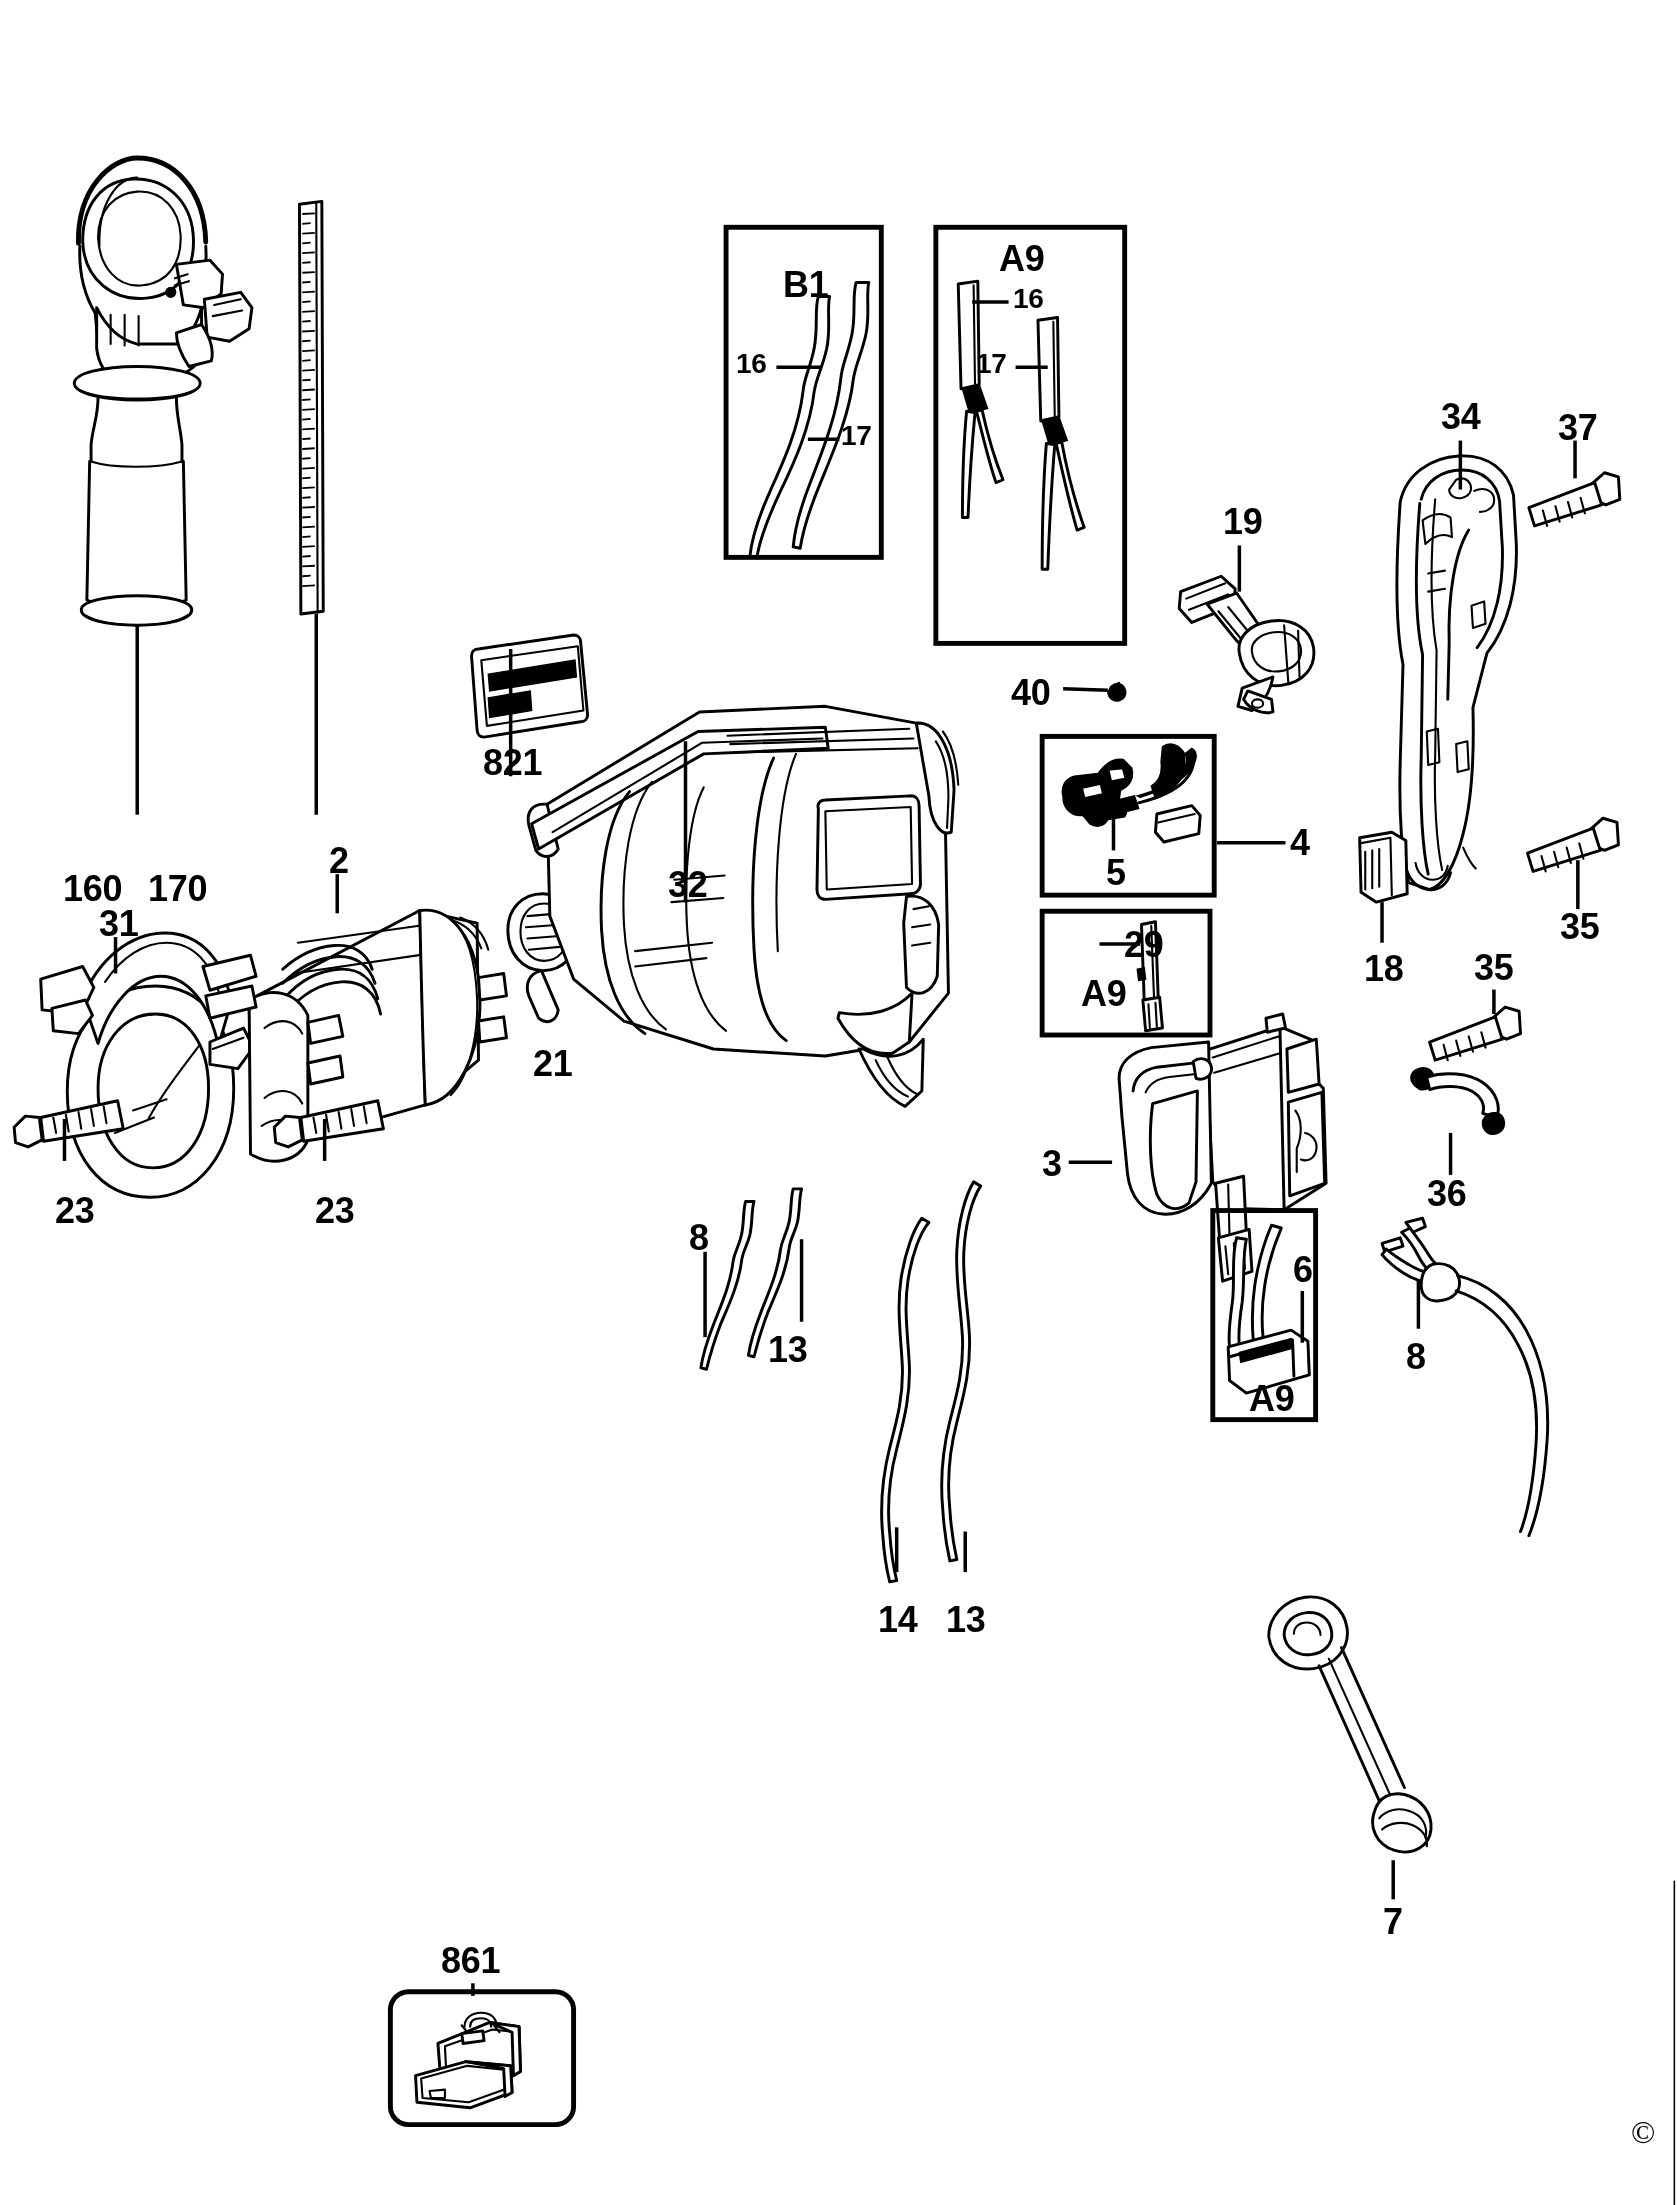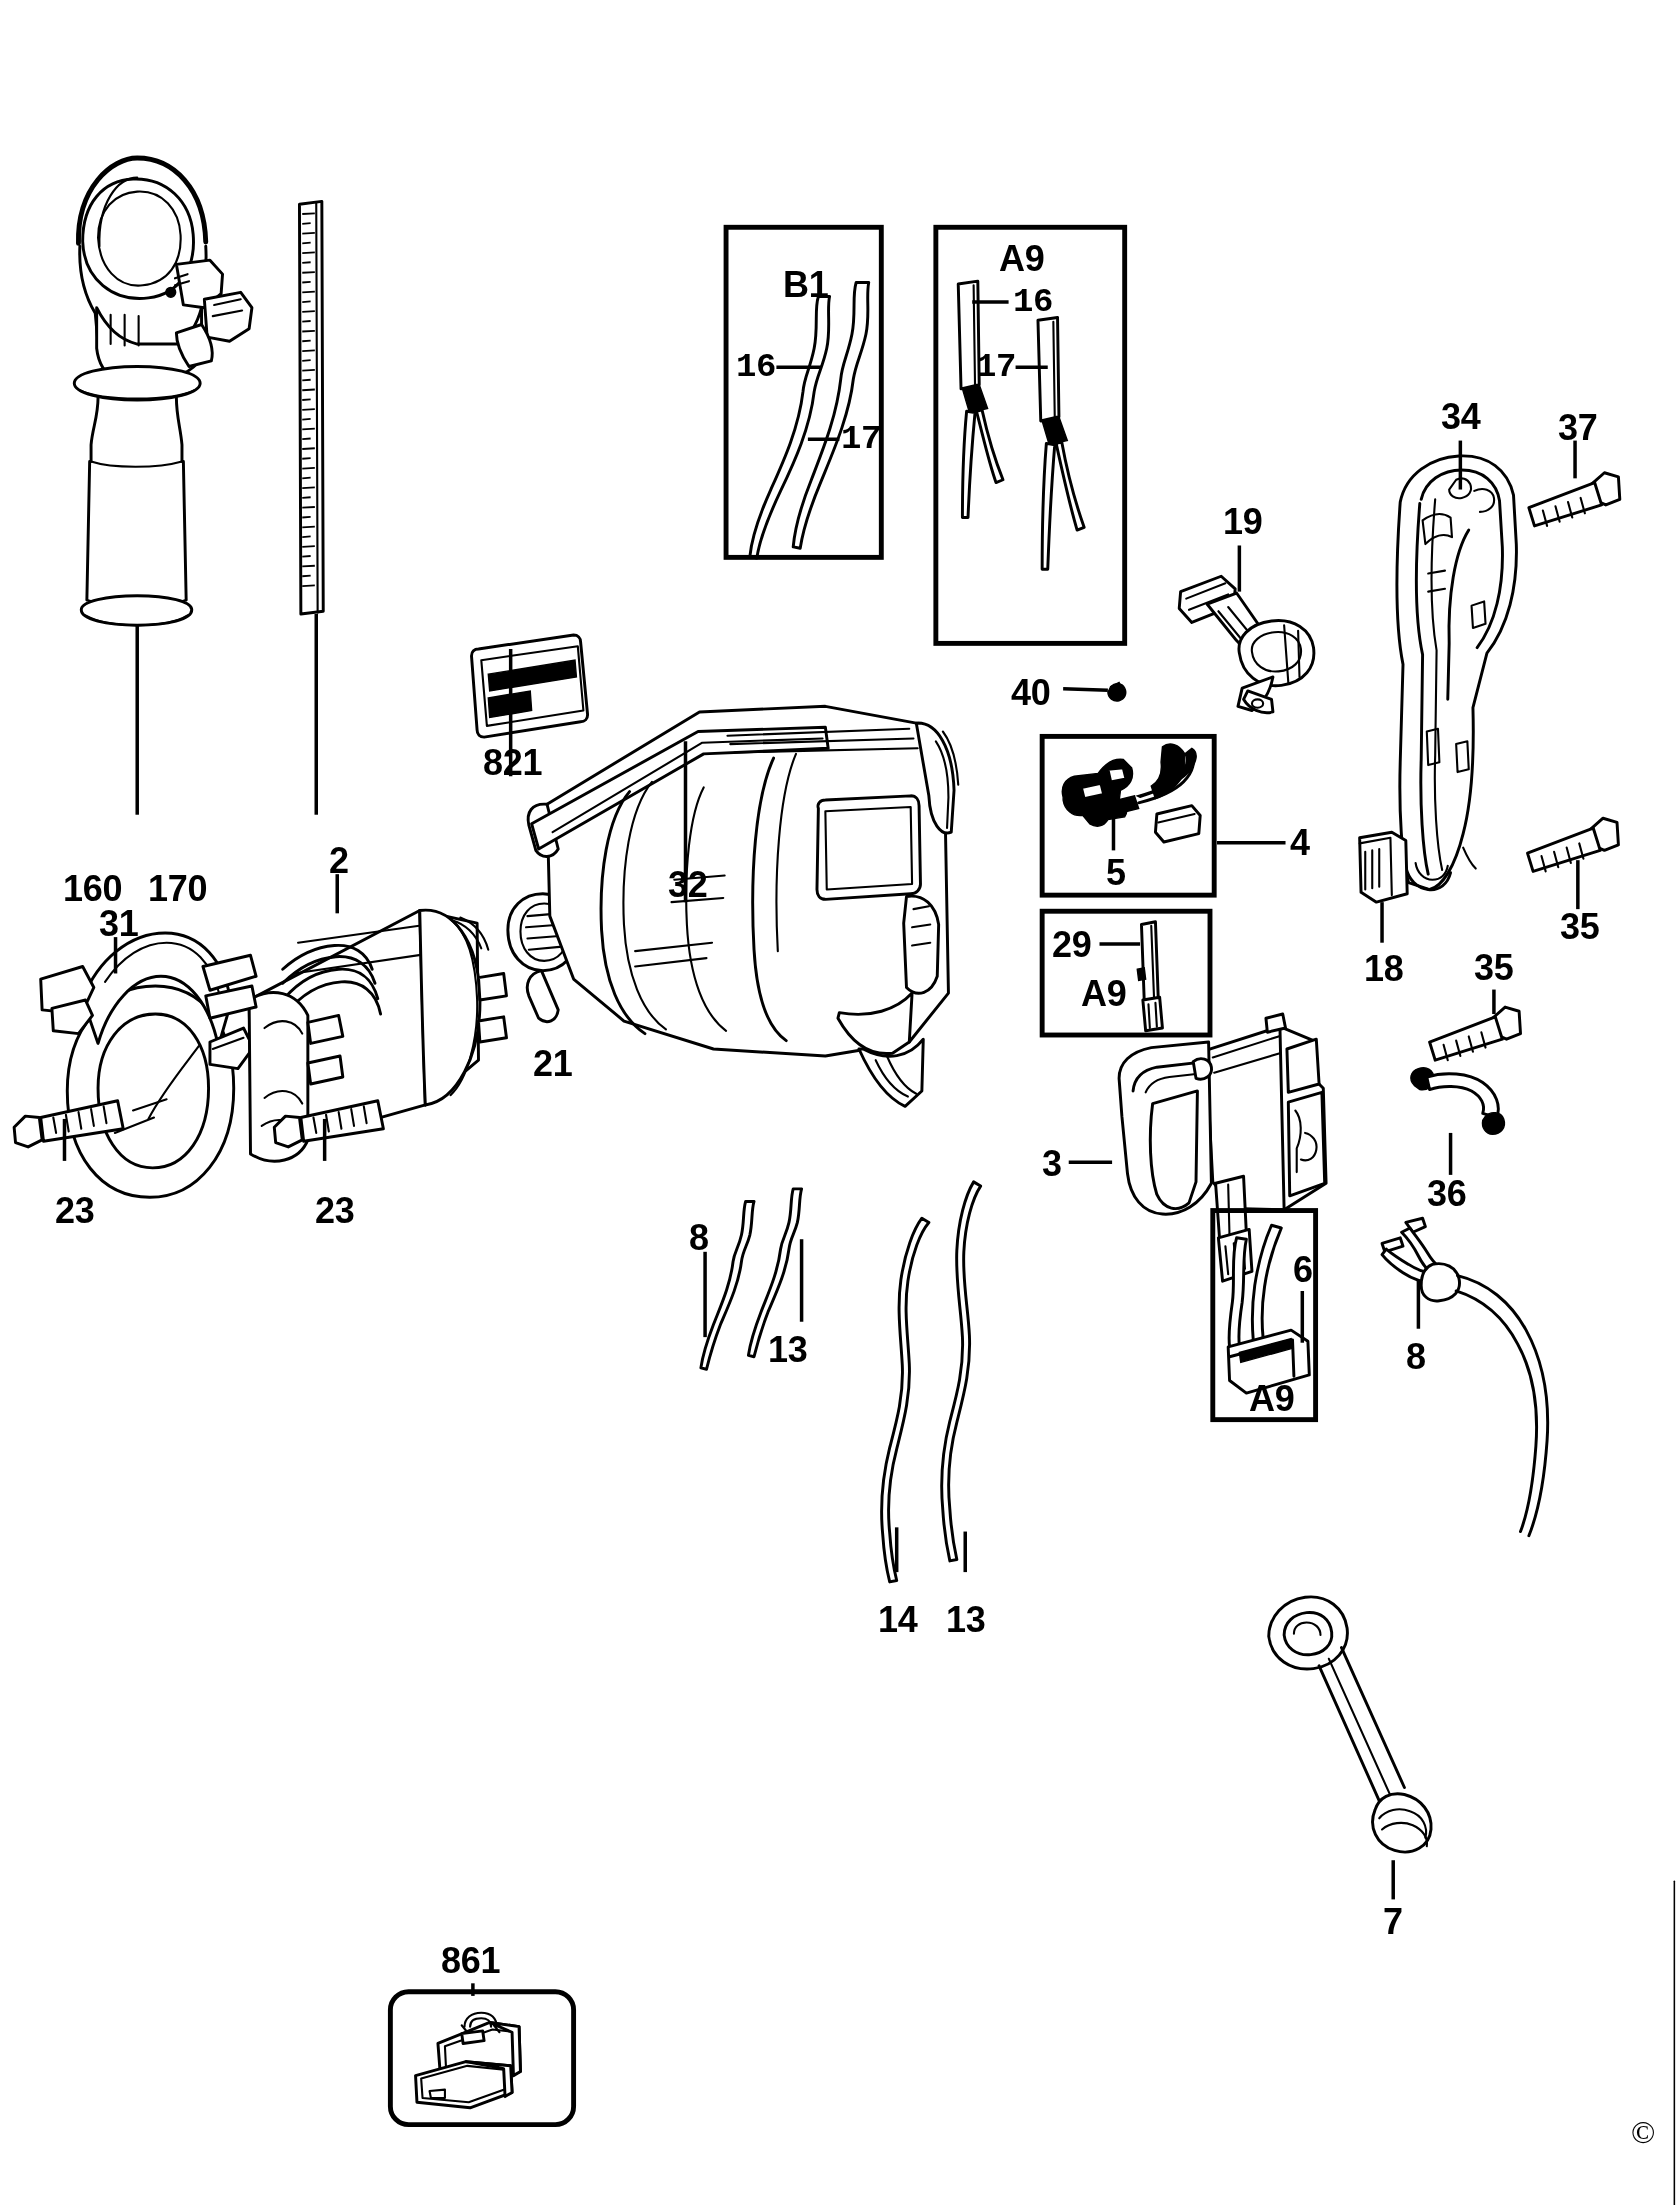--- a/index.html
+++ b/index.html
@@ -3,21 +3,21 @@
 <meta charset="utf-8">
 <title>Exploded Parts Diagram</title>
 <style>
   html,body{margin:0;padding:0;background:#fff;}
   body{font-family:"Liberation Sans",sans-serif;}
   #page{position:relative;width:1678px;height:2205px;background:#fff;overflow:hidden;}
   #page svg{position:absolute;left:0;top:0;width:1678px;height:2205px;display:block;}
   .lbl{position:absolute;font-family:"Liberation Sans",sans-serif;font-weight:bold;color:#000;
        white-space:nowrap;line-height:1;letter-spacing:-0.3px;}
   .lbl-lg{font-size:36px;}
-  .lbl-md{font-size:34px;font-family:Liberation Mono, monospace;}
+  .lbl-md{font-size:28px;}
   .lbl-box{font-size:36px;}
   .copy{position:absolute;font-size:32px;font-family:"Liberation Serif",serif;color:#000;}
 </style>
 </head>
 <body>
 
 <div id="page">
 
 <svg viewBox="0 0 2399 3153" xmlns="http://www.w3.org/2000/svg">
   <defs>
@@ -574,21 +574,21 @@
 <div class="lbl lbl-lg" style="left:533px;top:1046px;">21</div>
 <div class="lbl lbl-lg" style="left:55px;top:1193px;">23</div>
 <div class="lbl lbl-lg" style="left:315px;top:1193px;">23</div>
 <div class="lbl lbl-lg" style="left:689px;top:1220px;">8</div>
 <div class="lbl lbl-lg" style="left:768px;top:1332px;">13</div>
 <div class="lbl lbl-lg" style="left:878px;top:1602px;">14</div>
 <div class="lbl lbl-lg" style="left:946px;top:1602px;">13</div>
 <div class="lbl lbl-lg" style="left:1011px;top:675px;">40</div>
 <div class="lbl lbl-lg" style="left:1290px;top:825px;">4</div>
 <div class="lbl lbl-lg" style="left:1106px;top:855px;">5</div>
-<div class="lbl lbl-lg" style="left:1052px;top:927px;text-align:right;">29</div>
+<div class="lbl lbl-lg" style="left:1124px;top:927px;text-align:right;">29</div>
 <div class="lbl lbl-lg" style="left:1042px;top:1146px;">3</div>
 <div class="lbl lbl-lg" style="left:1293px;top:1252px;">6</div>
 <div class="lbl lbl-lg" style="left:1406px;top:1339px;">8</div>
 <div class="lbl lbl-lg" style="left:1364px;top:951px;">18</div>
 <div class="lbl lbl-lg" style="left:1223px;top:504px;">19</div>
 <div class="lbl lbl-lg" style="left:1441px;top:399px;">34</div>
 <div class="lbl lbl-lg" style="left:1558px;top:410px;">37</div>
 <div class="lbl lbl-lg" style="left:1560px;top:909px;">35</div>
 <div class="lbl lbl-lg" style="left:1474px;top:950px;">35</div>
 <div class="lbl lbl-lg" style="left:1427px;top:1176px;">36</div>

